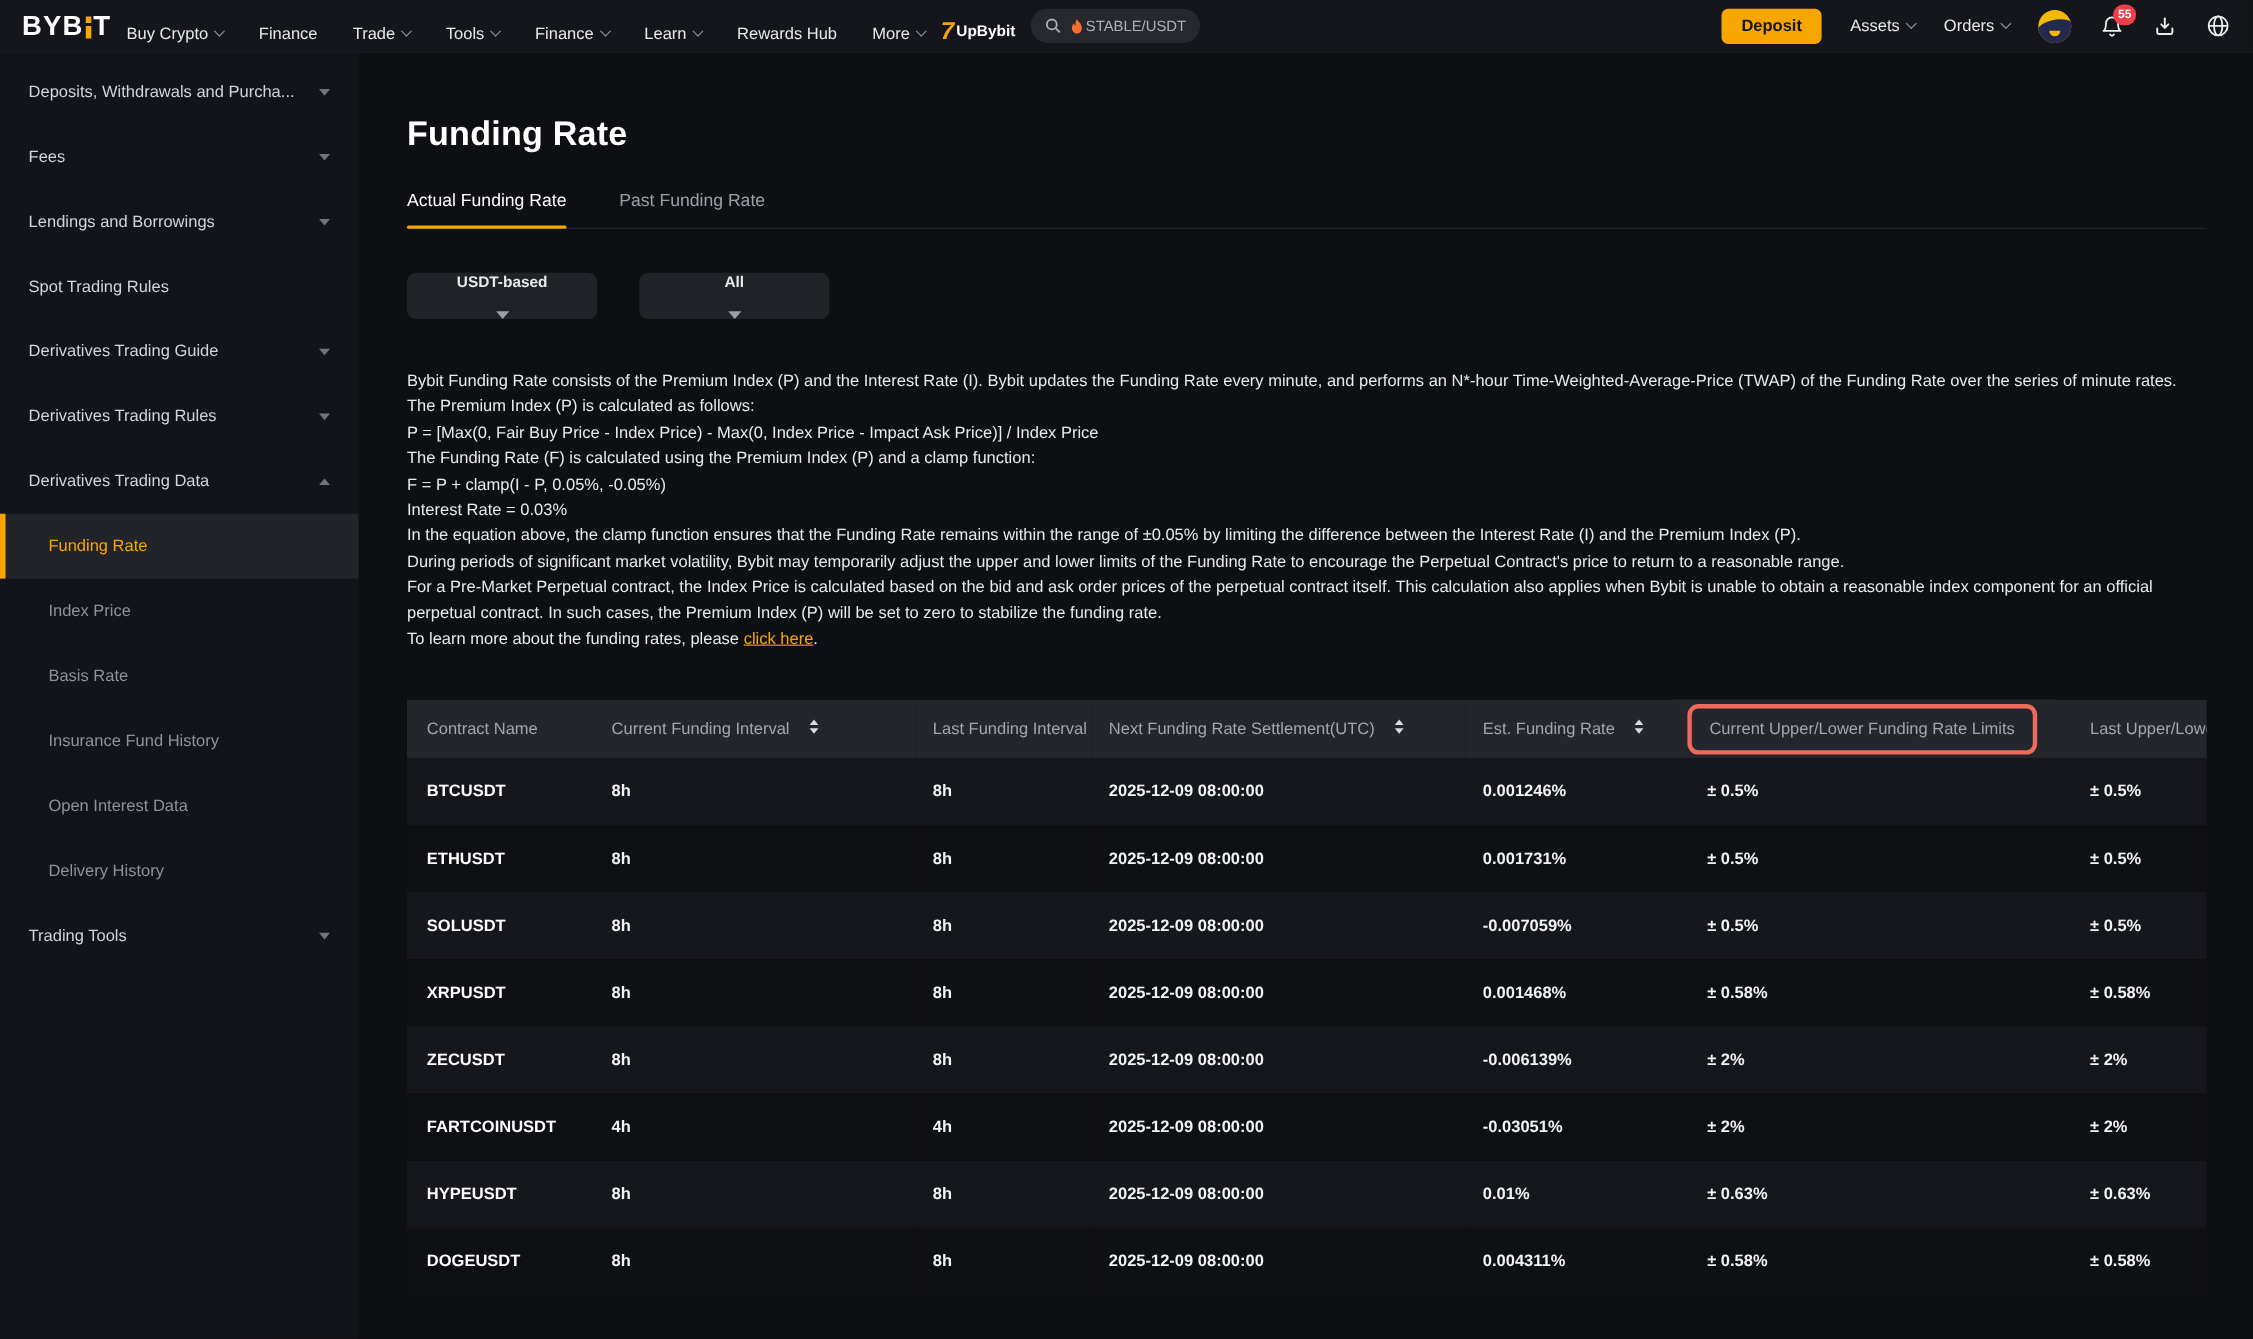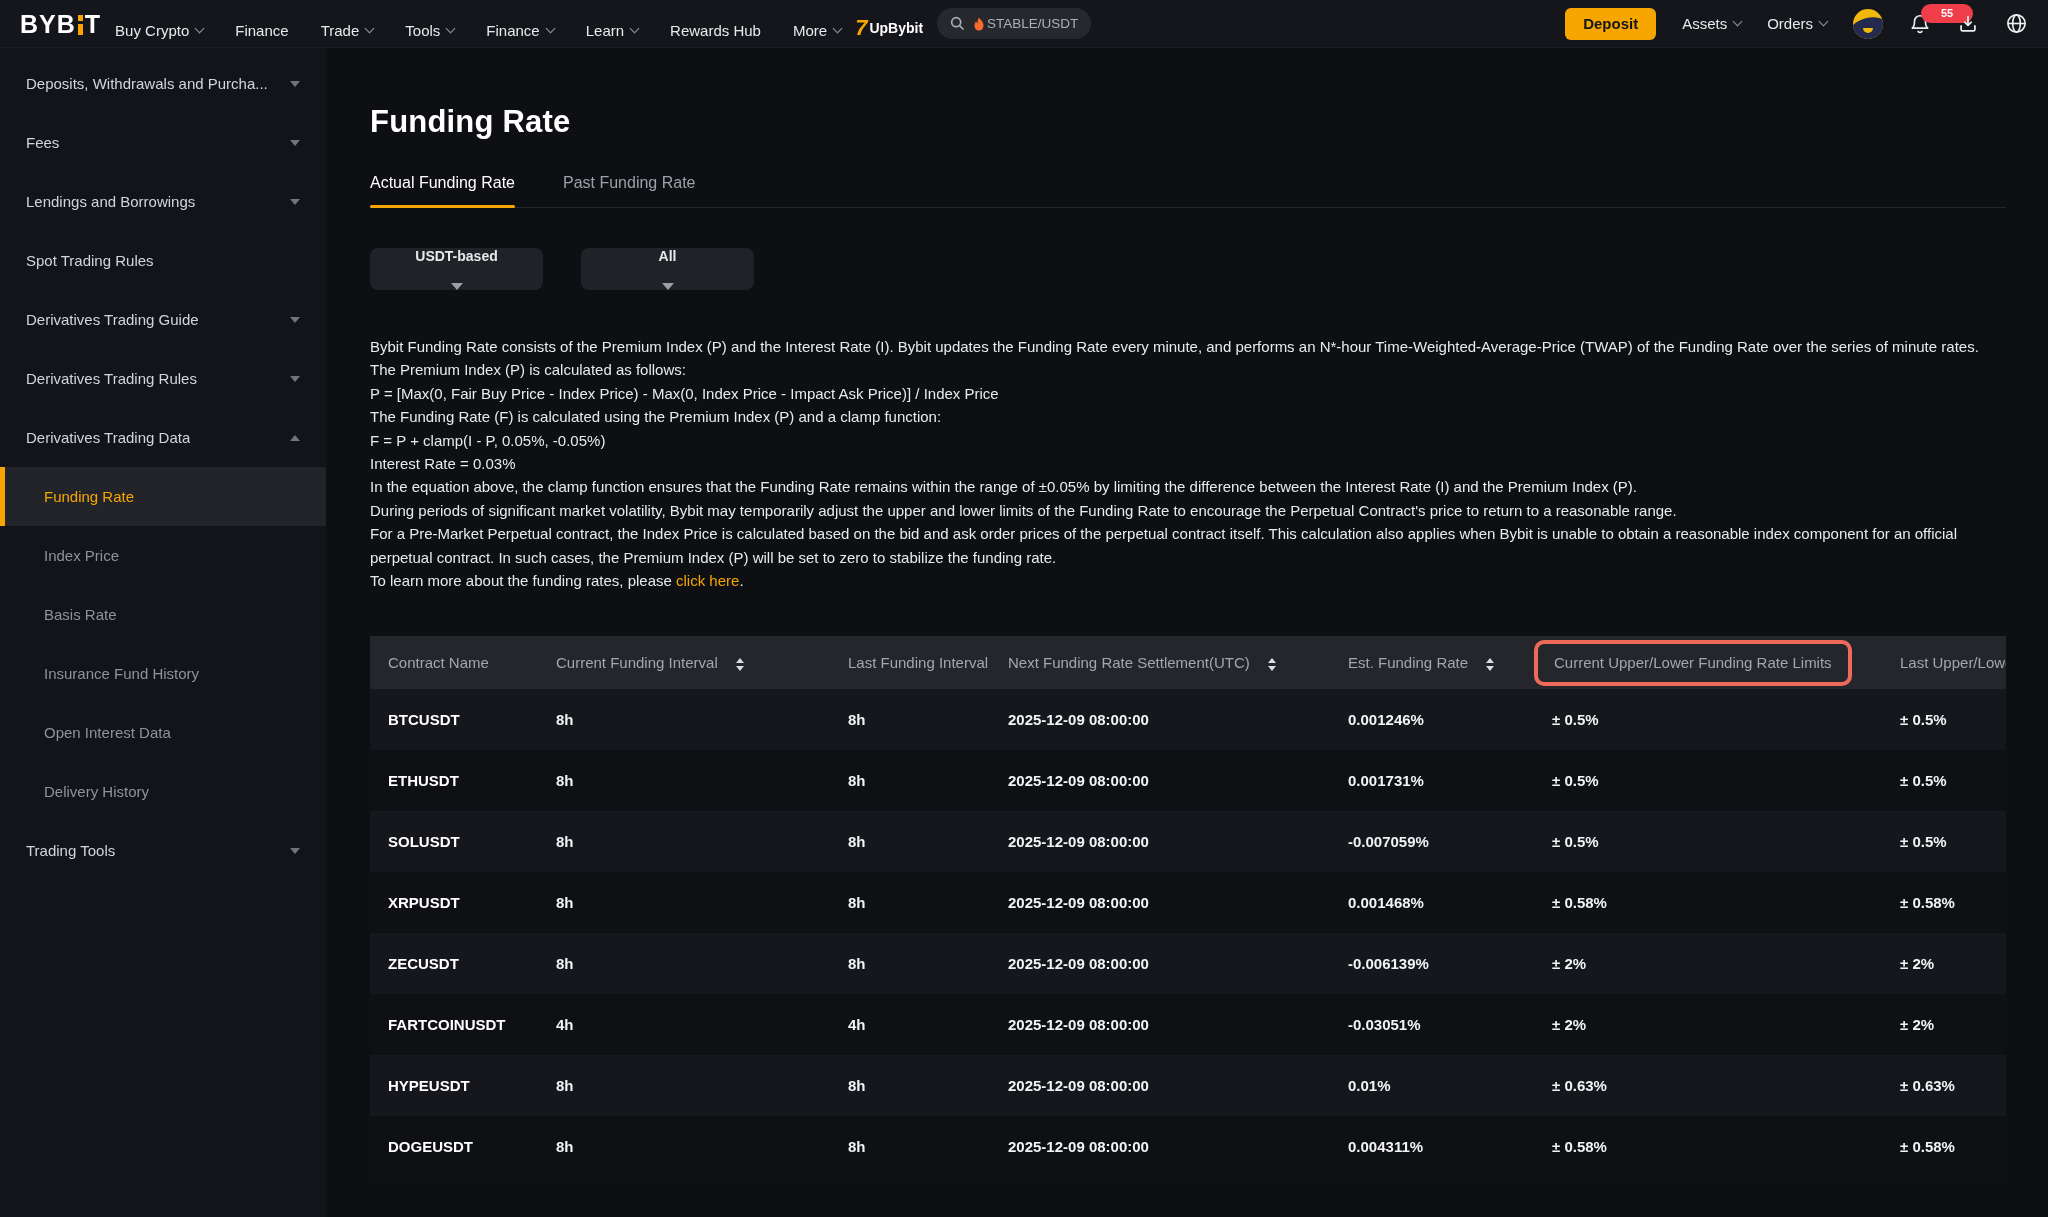--- a/index.html
+++ b/index.html
@@ -24,21 +24,21 @@
   .upbybit .seven{color:var(--accent);font-size:22px;font-weight:800;font-style:italic;line-height:1;}
   .upbybit .ub-label{color:#fff;font-size:14px;font-weight:700;}
   .search{display:flex;align-items:center;gap:8px;background:#26282e;border-radius:16px;height:31px;padding:0 13px;min-width:152px;cursor:pointer;}
   .search svg{flex:0 0 auto;}
   .search-text{font-size:13.5px;color:#aab0b8;display:flex;align-items:center;gap:2px;}
   .flame{display:inline-block;}
   .nav-right{margin-left:auto;display:flex;align-items:center;gap:26px;}
   .deposit-btn{background:var(--accent);color:#141518;font-size:15px;font-weight:700;border:none;border-radius:6px;height:32px;padding:0 18px;cursor:pointer;}
   .icon-btn{display:flex;align-items:center;justify-content:center;cursor:pointer;position:relative;color:#eceef0;}
   .badge{position:absolute;top:-9px;left:12px;background:var(--badge);color:#fff;font-size:11px;font-weight:700;
-    min-width:21px;height:19px;border-radius:10px;display:flex;align-items:center;justify-content:center;padding:0 20px;}
+    min-width:21px;height:19px;border-radius:10px;display:flex;align-items:center;justify-content:center;padding:0 4px;}
   .avatar{width:30px;height:30px;border-radius:50%;background:#f0b90b;position:relative;overflow:hidden;cursor:pointer;}
   .avatar .visor{position:absolute;left:-12%;top:30%;width:130%;height:78%;background:#232a4d;border-radius:50% 50% 46% 46%;transform:rotate(-14deg);}
   .avatar .smile{position:absolute;left:34%;top:66%;width:10px;height:5px;background:#f0b90b;border-radius:0 0 8px 8px;}
 
   
   .layout{display:flex;height:1169px;}
   .sidebar{width:326px;background:#13141a;padding-top:6px;flex:0 0 auto;}
   .sb-item{height:59px;display:flex;align-items:center;justify-content:space-between;padding:0 26px;cursor:pointer;}
   .sb-item .sb-label{font-size:15px;color:#d3d5da;overflow:hidden;white-space:nowrap;}
   .tri{width:0;height:0;border-left:5px solid transparent;border-right:5px solid transparent;flex:0 0 auto;}
@@ -60,30 +60,30 @@
   .tab.active::after{content:"";position:absolute;left:0;right:0;bottom:-1px;height:3px;background:var(--accent);border-radius:2px;}
 
   .filters{margin-top:40px;display:flex;gap:38px;}
   .select{width:173px;height:42px;background:#202227;border-radius:8px;display:flex;align-items:center;justify-content:space-between;
     padding:0 16px;cursor:pointer;flex-direction:column;}
   .select .sel-val{font-size:14px;font-weight:700;color:#e8e9eb;}
   .select .tri-down{border-top:7px solid #9aa0a8;border-left-width:6px;border-right-width:6px;}
 
   .description{margin-top:45px;}
   .description p{margin:0;font-size:15px;line-height:23.4px;color:#e8eaed;}
-  .link{color:var(--accent);cursor:pointer;margin-top:28px;}
+  .link{color:var(--accent);text-decoration:underline;cursor:pointer;margin-top:28px;}
 
   
   table{margin-top:44px;width:1636px;border-collapse:collapse;table-layout:fixed;}
   thead tr{height:53px;background:#24262c;}
   th{font-size:15px;font-weight:500;color:#a2a7af;text-align:left;padding:0 0 0 16px;white-space:nowrap;overflow:hidden;}
   th.first{padding-left:18px;}
   th.hl-cell{padding-left:14px;overflow:visible;}
   th.clip{padding-left:30px;}
-  .th-flex{display:flex;align-items:flex-end;}
+  .th-flex{display:flex;align-items:flex-start;}
   .sort{display:inline-flex;flex-direction:column;gap:3px;margin-left:18px;cursor:pointer;}
   .sort i{display:block;width:0;height:0;border-left:4.5px solid transparent;border-right:4.5px solid transparent;}
   .sort .s-up{border-bottom:5.5px solid #d8dbe0;}
   .sort .s-down{border-top:5.5px solid #d8dbe0;}
   .hl-box{display:inline-flex;align-items:center;height:46px;padding:0 16px;border:4px solid var(--hl);border-radius:10px;margin:-2px 0;}
   tbody tr{height:61px;}
   tbody tr:nth-child(odd){background:#16171c;}
   tbody tr:nth-child(even){background:#0f1014;}
   td{font-size:15px;font-weight:600;color:#f2f3f5;padding:0 0 0 16px;white-space:nowrap;overflow:hidden;}
   td.first{padding-left:18px;font-weight:700;color:#ffffff;}

